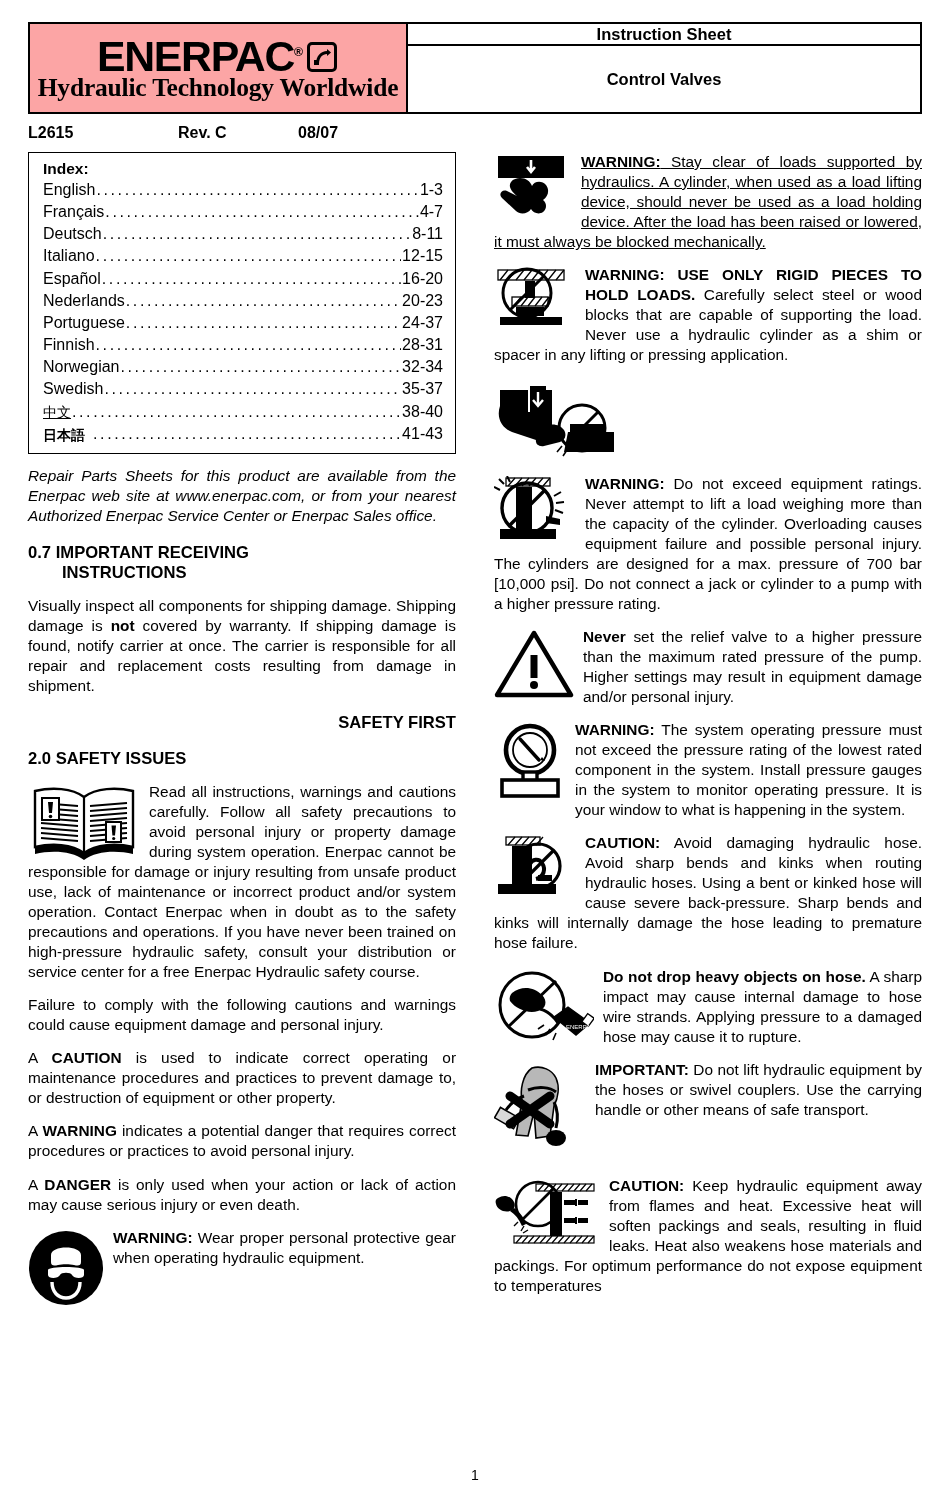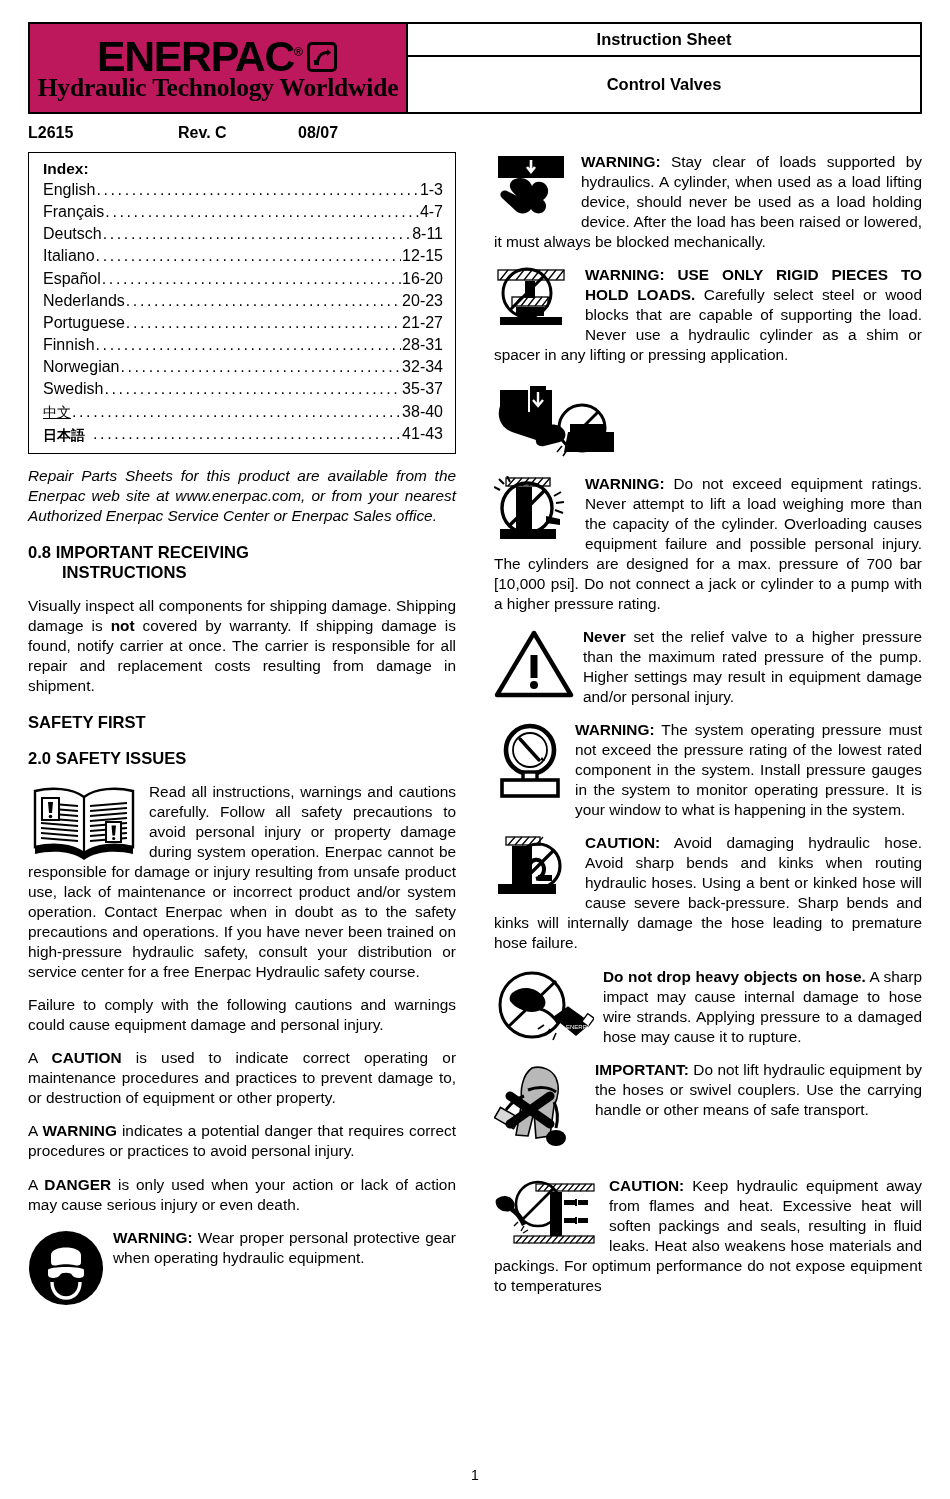--- a/index.html
+++ b/index.html
@@ -23,21 +23,21 @@
 
   
   .header {
     display: flex;
     width: 894px;
     border: 2px solid #000;
     height: 92px;
   }
   .logo-cell {
     width: 378px;
-    background: #be185d;
+    background: #fca5a5;
     border-right: 2px solid #000;
     display: flex;
     flex-direction: column;
     align-items: center;
     justify-content: center;
     padding: 4px 0 2px 0;
   }
   .logo-row {
     display: flex;
     align-items: center;
@@ -70,21 +70,21 @@
     margin-top: -2px;
     letter-spacing: -0.2px;
   }
 
   .title-cell {
     flex: 1;
     display: flex;
     flex-direction: column;
   }
   .title-top {
-    height: 33px;
+    height: 22px;
     border-bottom: 2px solid #000;
     display: flex;
     align-items: center;
     justify-content: center;
     font-weight: bold;
     font-size: 16.5px;
   }
   .title-bottom {
     flex: 1;
     display: flex;
@@ -168,42 +168,42 @@
     margin: 17px 0 0 0;
     line-height: 1.22;
   }
   h2.sec .ind { display: block; padding-left: 34px; }
   h2.sec2 {
     font-size: 16.6px;
     font-weight: bold;
     margin: 16px 0 0 0;
   }
   .safety-first {
-    text-align: left;
+    text-align: right;
     font-weight: bold;
     font-size: 16.6px;
     margin: 17px 0 0 0;
   }
   b, strong { font-weight: bold; }
 
   
   .iconblock { margin-top: 13px; }
   .iconblock::after { content: ""; display: block; clear: both; }
   .iconblock .ic {
     float: left;
     margin: 2px 9px 1px 0;
     shape-margin: 4px;
   }
   .iconblock p {
     margin: 0;
     font-size: 15.4px;
     line-height: 1.30;
     text-align: justify;
   }
-  .iconblock.first { margin-top: 0; }
+  .iconblock.first { margin-top: 0; text-decoration: underline; }
 
   .pagenum {
     position: absolute;
     bottom: 16px;
     left: 0;
     width: 950px;
     text-align: center;
     font-size: 14px;
   }
 
@@ -274,21 +274,21 @@
           <span class="pg">16-20</span>
         </div>
         <div class="index-row">
           <span class="lang">Nederlands</span>
           <span class="dots">................................................</span>
           <span class="pg">20-23</span>
         </div>
         <div class="index-row">
           <span class="lang">Portuguese</span>
           <span class="dots">................................................</span>
-          <span class="pg">21-27</span>
+          <span class="pg">24-37</span>
         </div>
         <div class="index-row">
           <span class="lang">Finnish</span>
           <span class="dots">................................................</span>
           <span class="pg">28-31</span>
         </div>
         <div class="index-row">
           <span class="lang">Norwegian</span>
           <span class="dots">................................................</span>
           <span class="pg">32-34</span>
@@ -306,21 +306,21 @@
         <div class="index-row">
           <span class="lang cjk-b">日本語</span>
           <span class="dots">&nbsp;.............................................</span>
           <span class="pg">41-43</span>
         </div>
       </div>
 
       <p class="ital">Repair Parts Sheets for this product are available from the Enerpac web site at www.enerpac.com, or from your nearest Authorized Enerpac Service Center or Enerpac Sales office.</p>
 
       <h2 class="sec">
-        <span>0.8</span>
+        <span>0.7</span>
         <span>IMPORTANT RECEIVING</span>
         <span class="ind">INSTRUCTIONS</span>
       </h2>
 
       <p class="body"><span>Visually inspect all components for shipping damage. Shipping damage is </span><b>not</b><span> covered by warranty. If shipping damage is found, notify carrier at once. The carrier is responsible for all repair and replacement costs resulting from damage in shipment.</span></p>
 
       <div class="safety-first">SAFETY FIRST</div>
 
       <h2 class="sec2">2.0  SAFETY ISSUES</h2>
 

